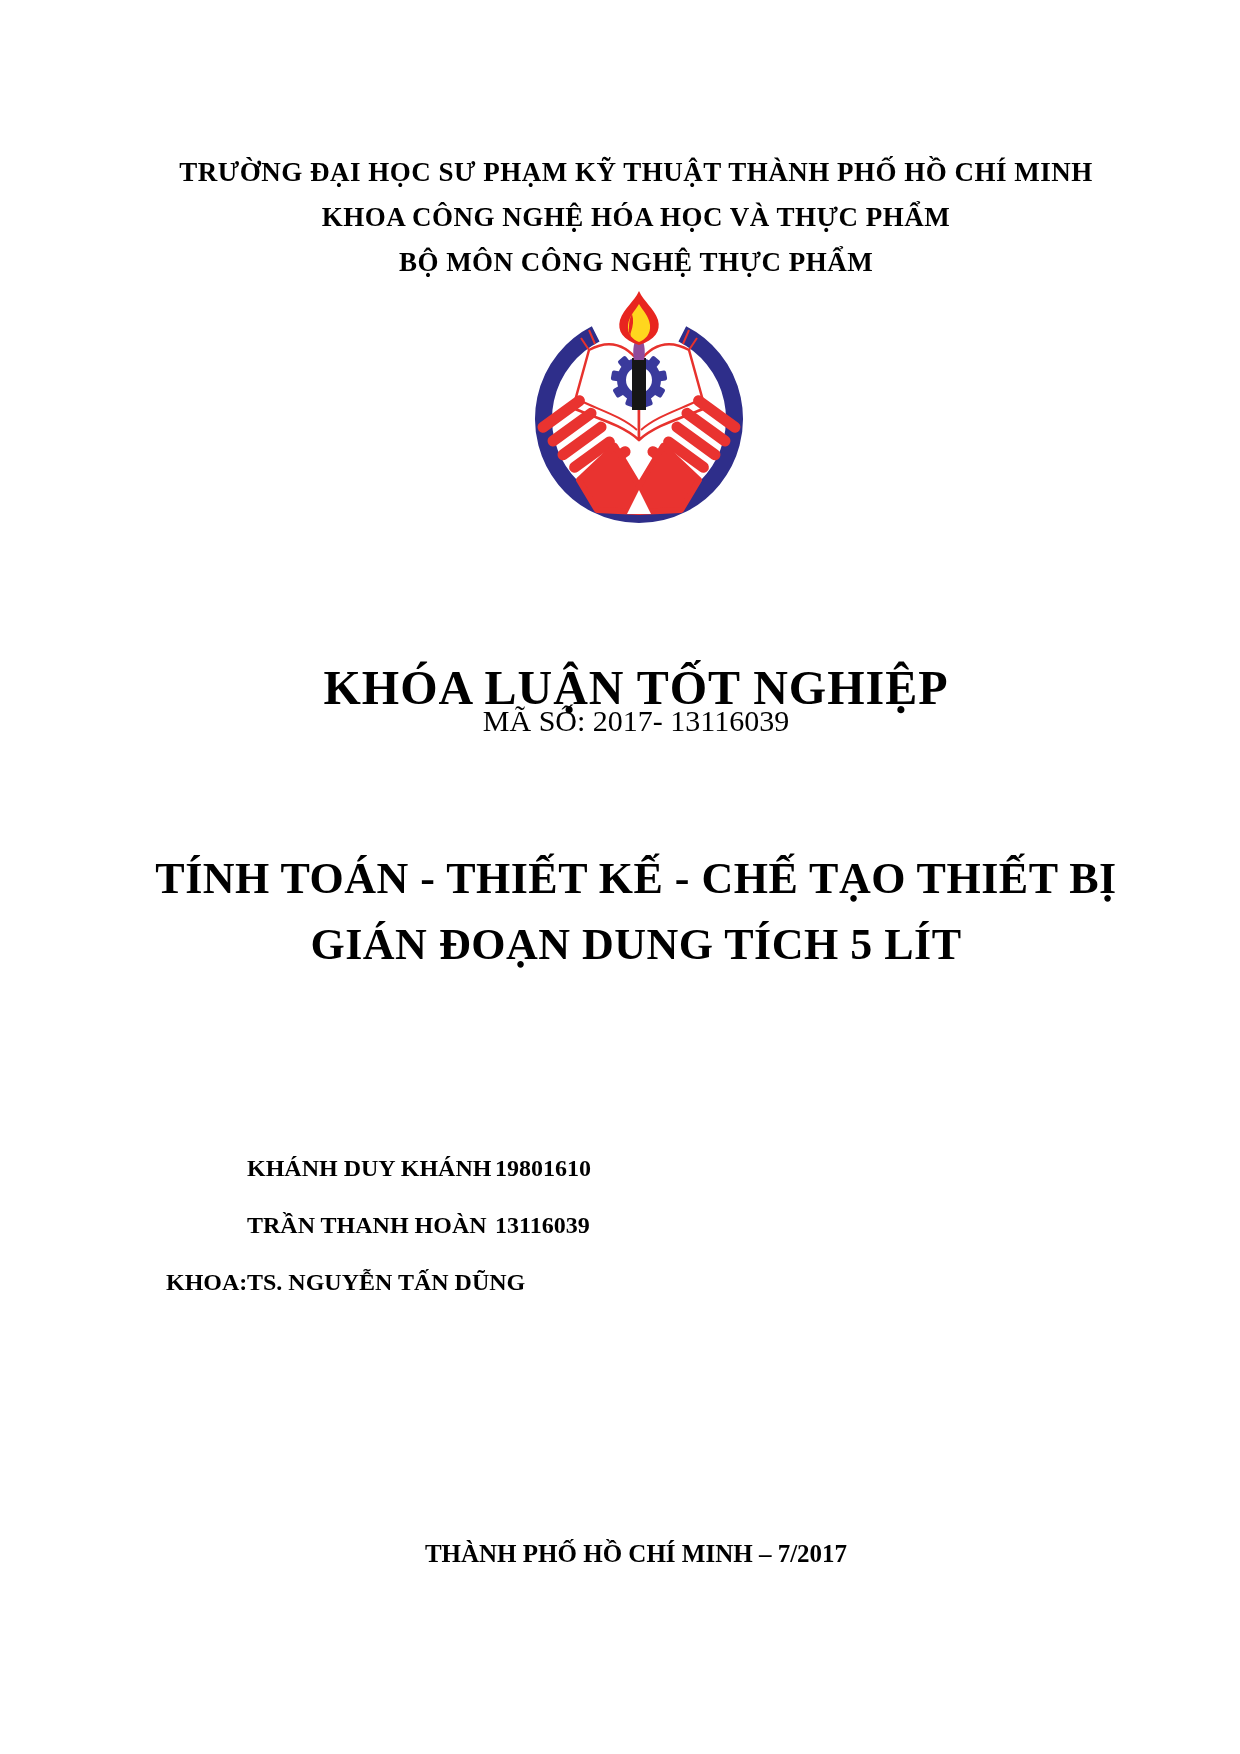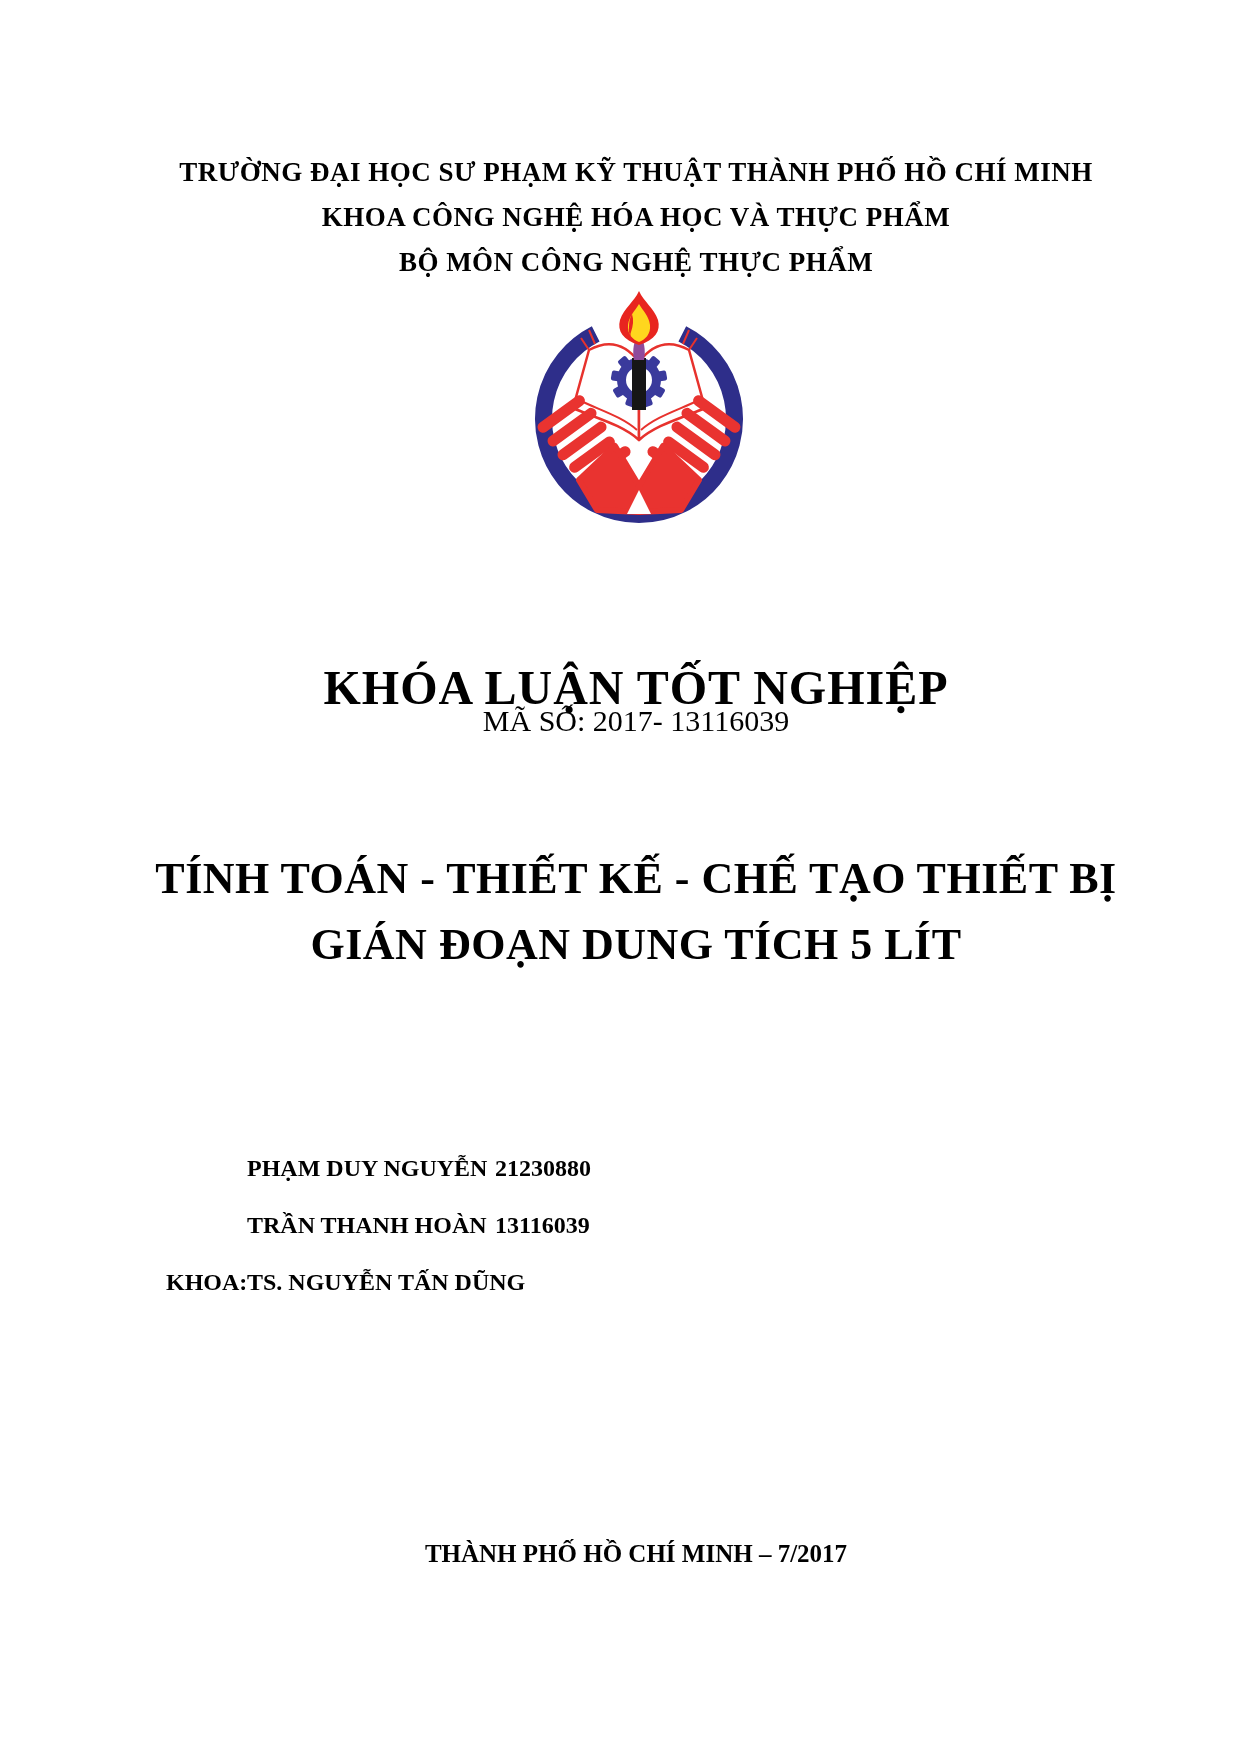--- a/index.html
+++ b/index.html
@@ -103,22 +103,22 @@
   <div class="centered doc-code">MÃ SỐ: 2017- 13116039</div>
 
   <div class="centered main-title">
     <div>TÍNH TOÁN - THIẾT KẾ - CHẾ TẠO THIẾT BỊ</div>
     <div>GIÁN ĐOẠN DUNG TÍCH 5 LÍT</div>
   </div>
 
   <div class="people">
     <div class="people-row">
       <span class="people-label"></span>
-      <span class="people-name">PHẠM DUY NGUYỄN</span>
-      <span class="people-id">21230880</span>
+      <span class="people-name">KHÁNH DUY KHÁNH</span>
+      <span class="people-id">19801610</span>
     </div>
     <div class="people-row">
       <span class="people-label"></span>
       <span class="people-name">TRẦN THANH HOÀN</span>
       <span class="people-id">13116039</span>
     </div>
     <div class="people-row">
       <span class="people-label">KHOA:</span>
       <span>TS. NGUYỄN TẤN DŨNG</span>
     </div>

